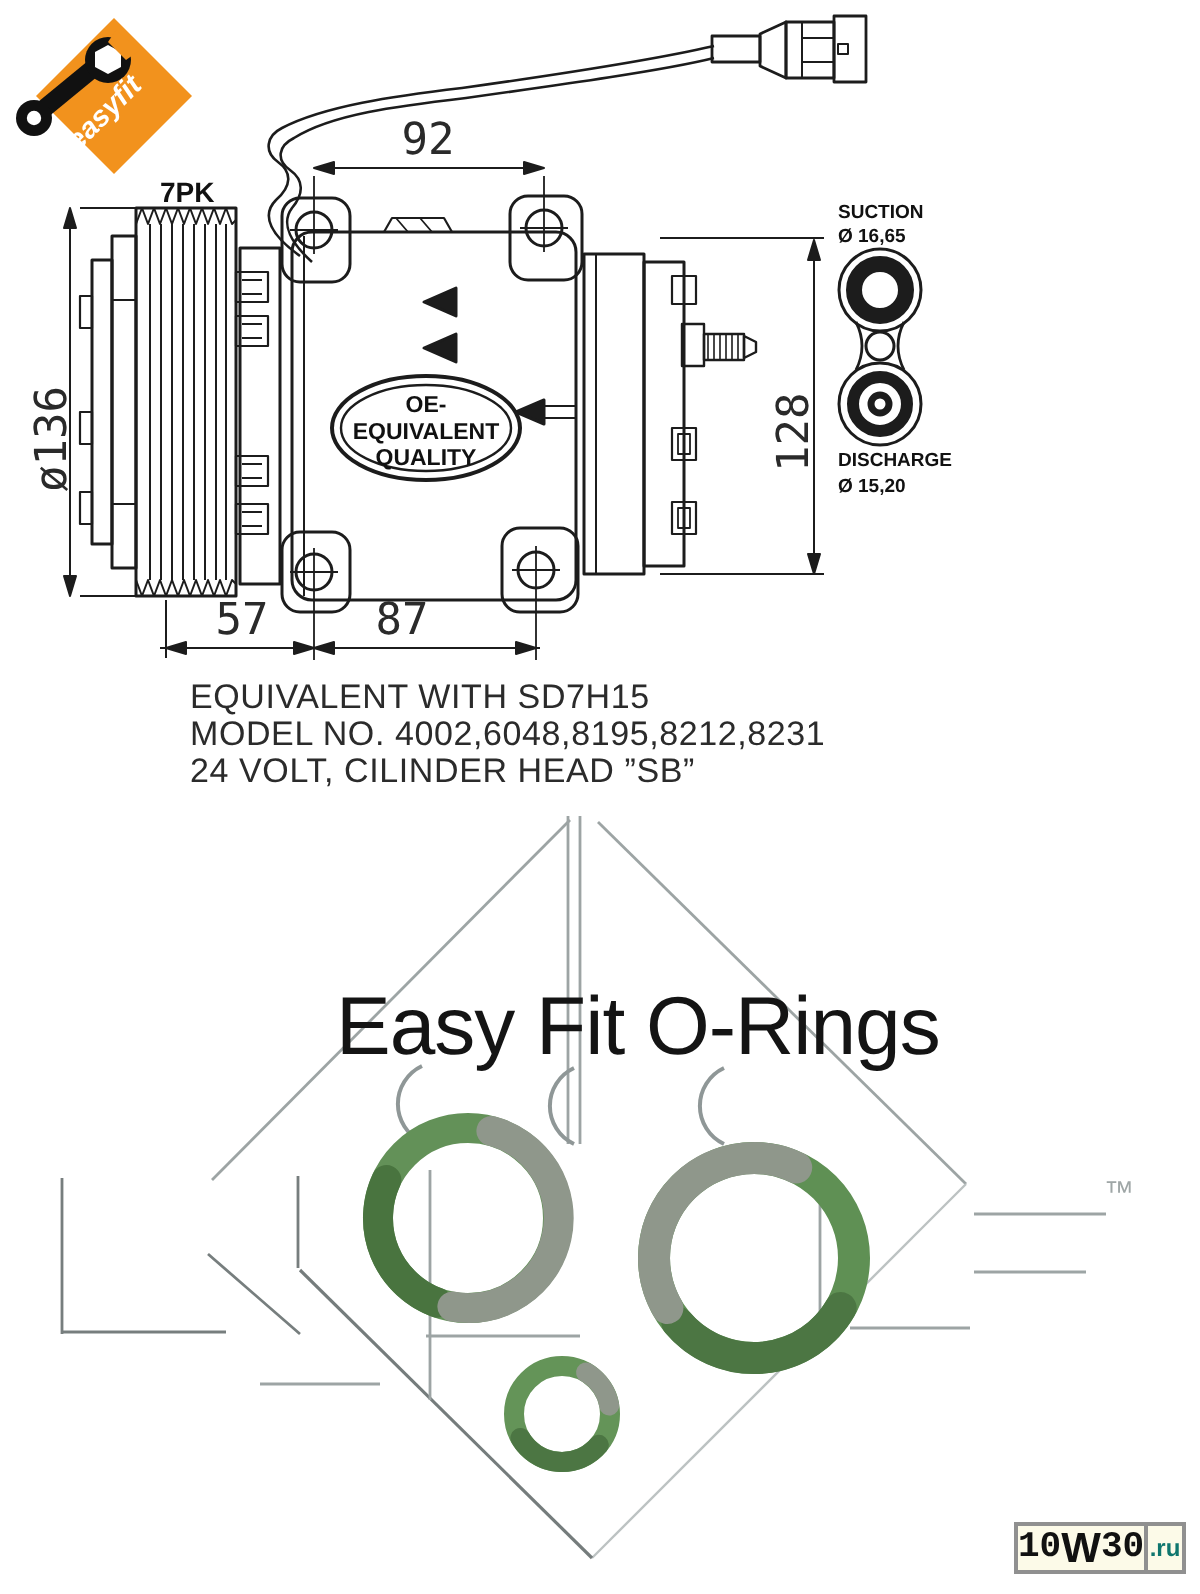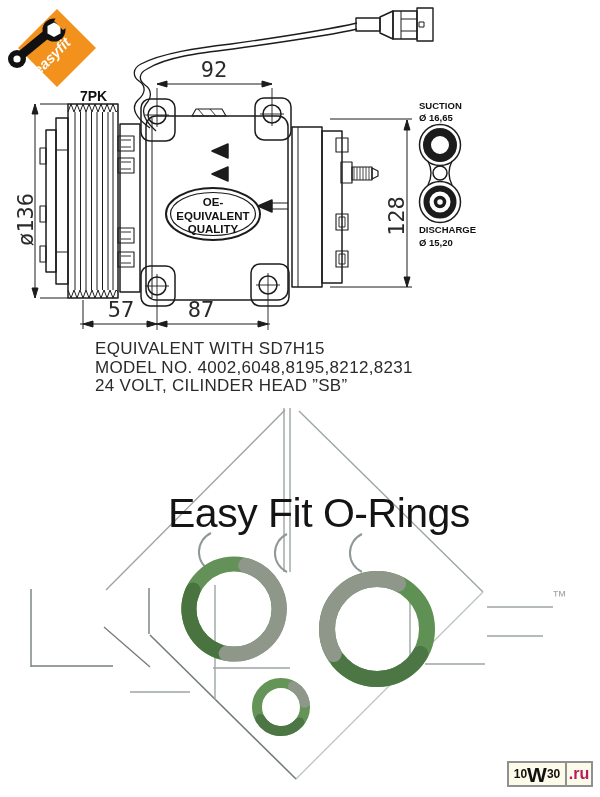--- a/index.html
+++ b/index.html
@@ -10,24 +10,24 @@
   .portlbl{font-family:"Liberation Sans",sans-serif;font-weight:bold;font-size:9.5px;fill:#111;}
   .badgetxt{font-family:"Liberation Sans",sans-serif;font-weight:bold;font-size:11.5px;fill:#111;}
   .spectxt{font-family:"Liberation Sans",sans-serif;font-size:17px;fill:#2b2b2b;letter-spacing:.3px;}
   .title{font-family:"Liberation Sans",sans-serif;font-size:41px;fill:#141414;letter-spacing:-0.5px;}
   .easyfit{font-family:"Liberation Sans",sans-serif;font-style:italic;font-weight:bold;font-size:14.5px;fill:#ffffff;}
   .pk{font-family:"Liberation Sans",sans-serif;font-weight:bold;font-size:14px;fill:#111;}
   .tm{font-family:"Liberation Sans",sans-serif;font-size:15px;fill:#9aa2a2;}
   #sitebadge{position:absolute;left:507px;top:761px;width:86px;height:26px;box-sizing:border-box;
     background:#fcfae8;border:2px solid #909090;display:flex;align-items:stretch;}
   #sitebadge .main{flex:1;display:flex;align-items:center;justify-content:center;color:#111;}
-  #sitebadge .main .n{font-size:12px;font-weight:bold;}
+  #sitebadge .main .n{font-size:18px;font-weight:bold;font-family:Liberation Mono, monospace;}
   #sitebadge .main .w{font-size:21px;font-weight:bold;line-height:1;}
   #sitebadge .tld{width:24px;border-left:2px solid #909090;display:flex;align-items:center;
-    justify-content:center;font-size:16px;font-weight:bold;color:#be185d;}
+    justify-content:center;font-size:12px;font-weight:bold;color:#0f766e;}
 </style>
 </head>
 <body>
 
 <div id="stage">
 <svg width="600" height="797" viewBox="0 0 600 797">
 
   <g stroke="#98a0a0" stroke-width="1.4" fill="none" opacity="0.95">
     <path d="M285 410 L106 590"></path>
     <path d="M299 411 L483 592"></path>

